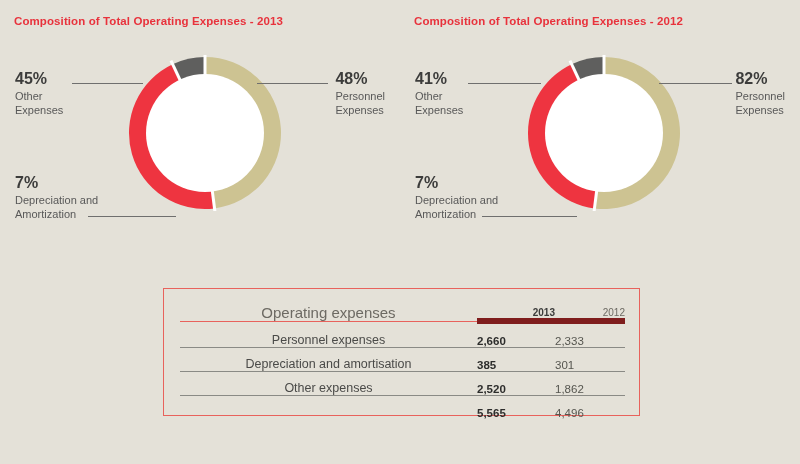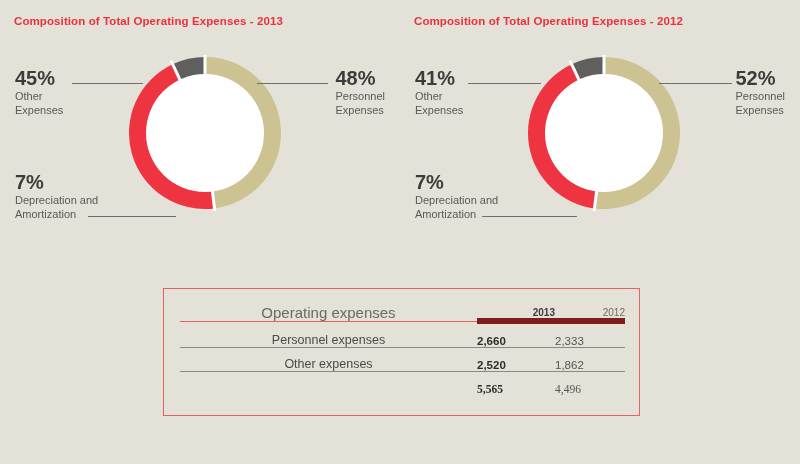--- a/index.html
+++ b/index.html
@@ -53,21 +53,21 @@
   }
   .panel-right .donut-wrap { left: 126px; }
   .donut-svg { display: block; }
 
   
   .callout {
     position: absolute;
     color: #3c3c3b;
   }
   .callout .pct {
-    font-size: 20px;
+    font-size: 16px;
     font-weight: bold;
     line-height: 21px;
     color: #3c3c3b;
     white-space: nowrap;
   }
   .callout .desc {
     font-size: 11px;
     line-height: 14px;
     color: #585858;
     white-space: nowrap;
@@ -167,21 +167,20 @@
   }
   .row-val.prev {
     font-weight: normal;
     color: #55554f;
   }
   tr.total-row .row-label,
   tr.total-row .row-val {
     border-bottom: none;
   }
   tr.total-row .row-val {
-    font-family: Liberation Serif, serif;
   }
 </style>
 </head>
 <body>
 
 <div class="page">
 
   <div class="panel panel-left">
 
     <div class="panel-title">Composition of Total Operating Expenses - 2013</div>
@@ -252,21 +251,21 @@
     <div class="leader leader-personnel"></div>
     <div class="leader leader-depr"></div>
 
     <div class="callout callout-other">
       <div class="pct">41%</div>
       <div class="desc">Other</div>
       <div class="desc">Expenses</div>
     </div>
 
     <div class="callout callout-personnel">
-      <div class="pct">52%</div>
+      <div class="pct">82%</div>
       <div class="desc">Personnel</div>
       <div class="desc">Expenses</div>
     </div>
 
     <div class="callout callout-depr">
       <div class="pct">7%</div>
       <div class="desc">Depreciation and</div>
       <div class="desc">Amortization</div>
     </div>
   </div>
@@ -280,20 +279,25 @@
           <th class="hdr-year prev">2012</th>
         </tr>
       </thead>
       <tbody>
         <tr>
           <td class="row-label">Personnel expenses</td>
           <td class="row-val">2,660</td>
           <td class="row-val prev">2,333</td>
         </tr>
         <tr>
+          <td class="row-label">Depreciation and amortisation</td>
+          <td class="row-val">385</td>
+          <td class="row-val prev">301</td>
+        </tr>
+        <tr>
           <td class="row-label">Other expenses</td>
           <td class="row-val">2,520</td>
           <td class="row-val prev">1,862</td>
         </tr>
         <tr class="total-row">
           <td class="row-label"></td>
           <td class="row-val">5,565</td>
           <td class="row-val prev">4,496</td>
         </tr>
       </tbody>

